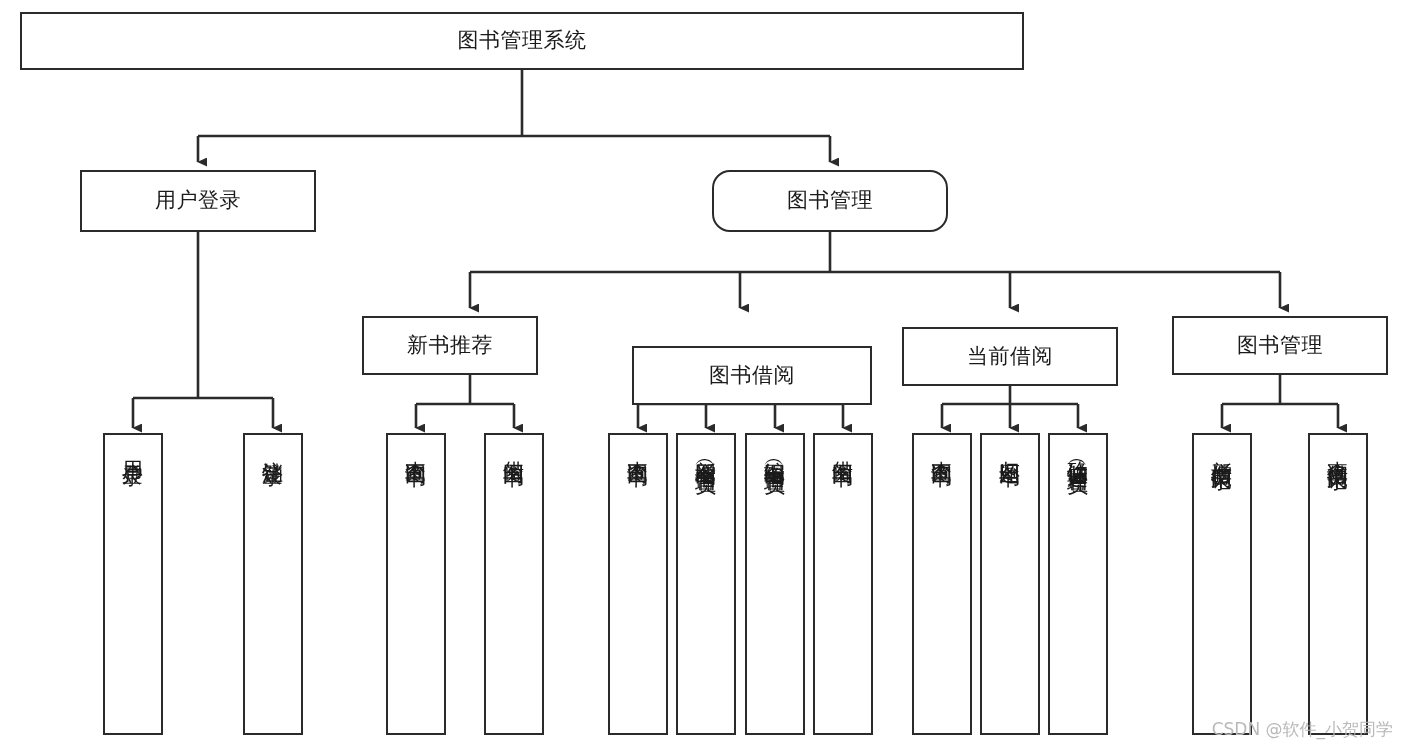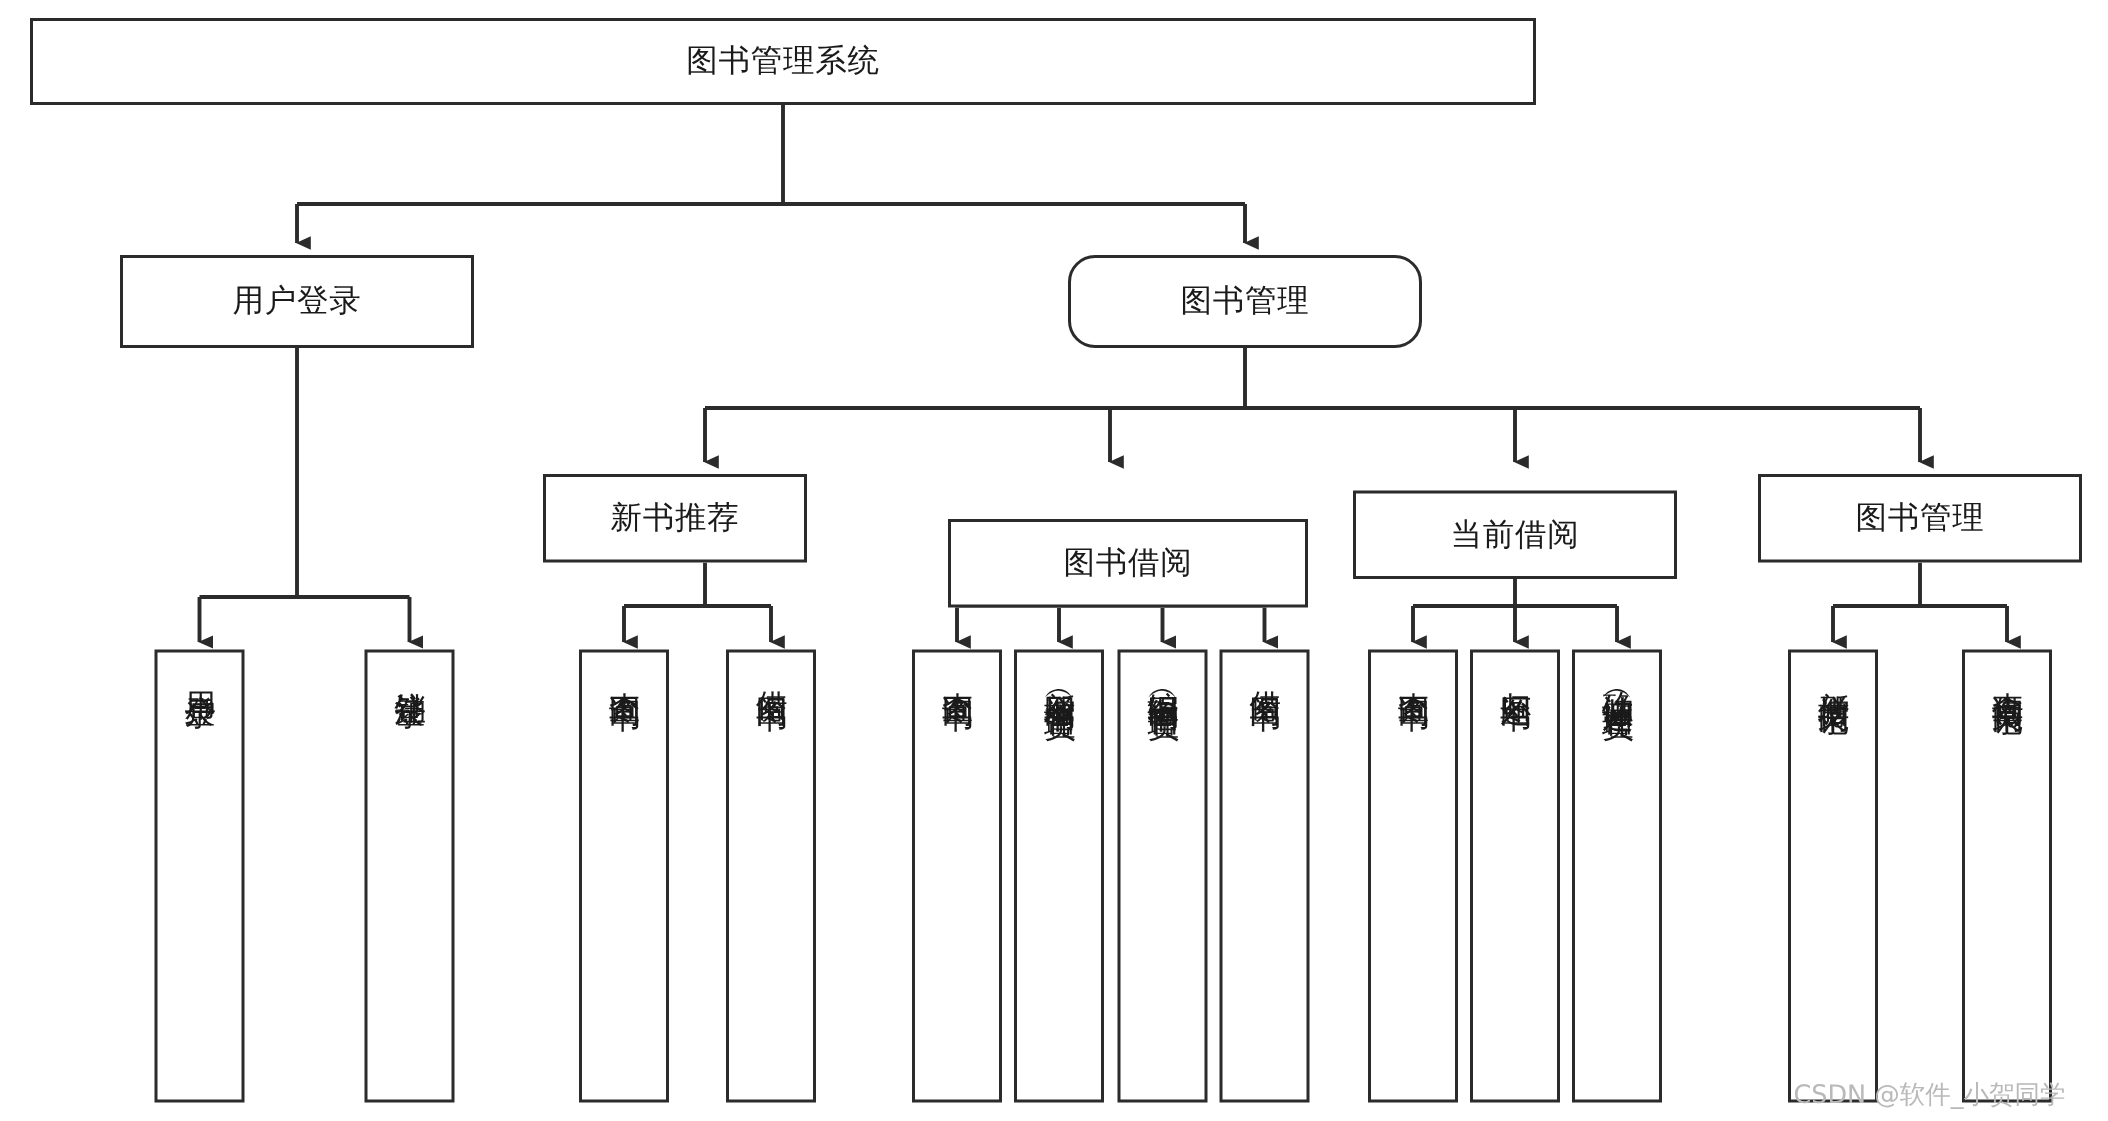--- a/index.html
+++ b/index.html
@@ -58,21 +58,21 @@
   .node.vertical .node-label {
     writing-mode: vertical-rl;
     text-orientation: upright;
     font-size: 21px;
     line-height: 1.0;
     letter-spacing: 2px;
     white-space: nowrap;
   }
   #watermark {
     position: absolute;
-    right: 28px;
+    right: 12px;
     bottom: 6px;
     font-size: 17px;
     color: #b9b9b9;
     z-index: 5;
     white-space: nowrap;
     font-family: "DejaVu Sans", sans-serif;
     text-align: right;
   }
 </style>
 </head>

